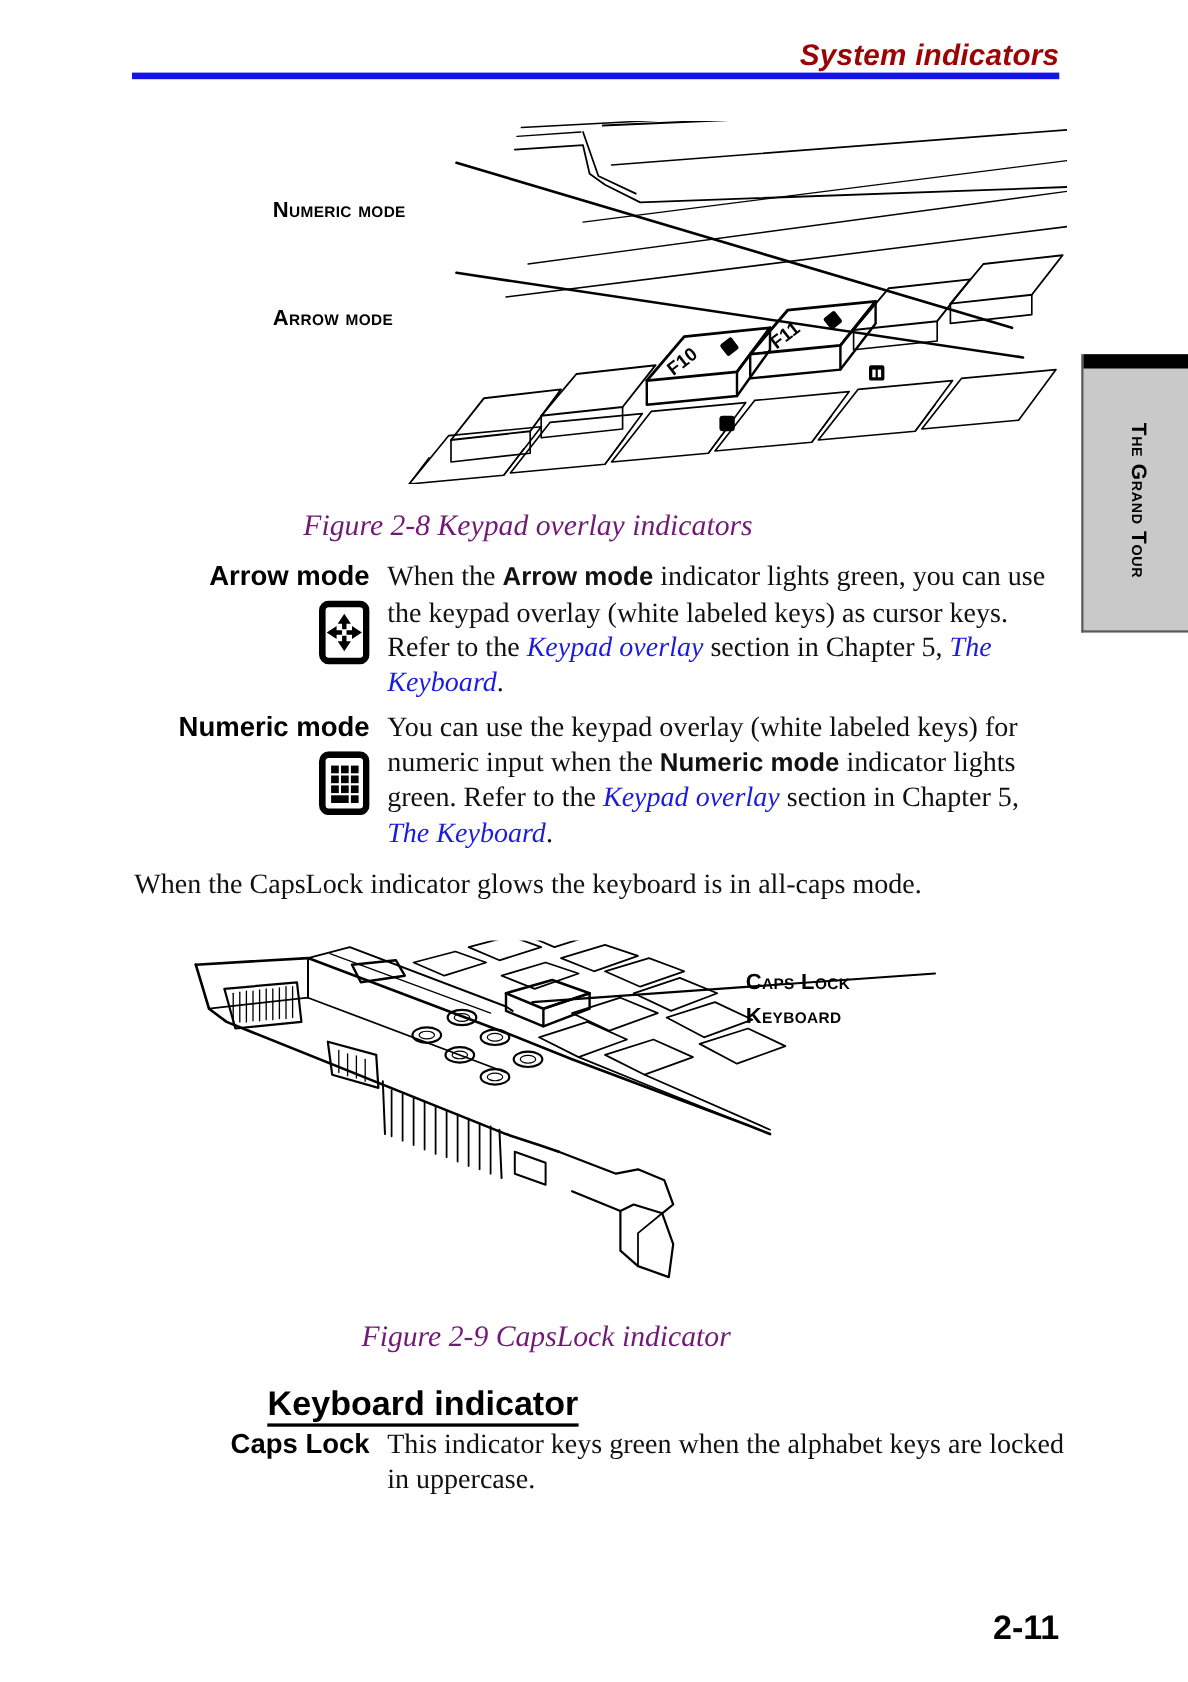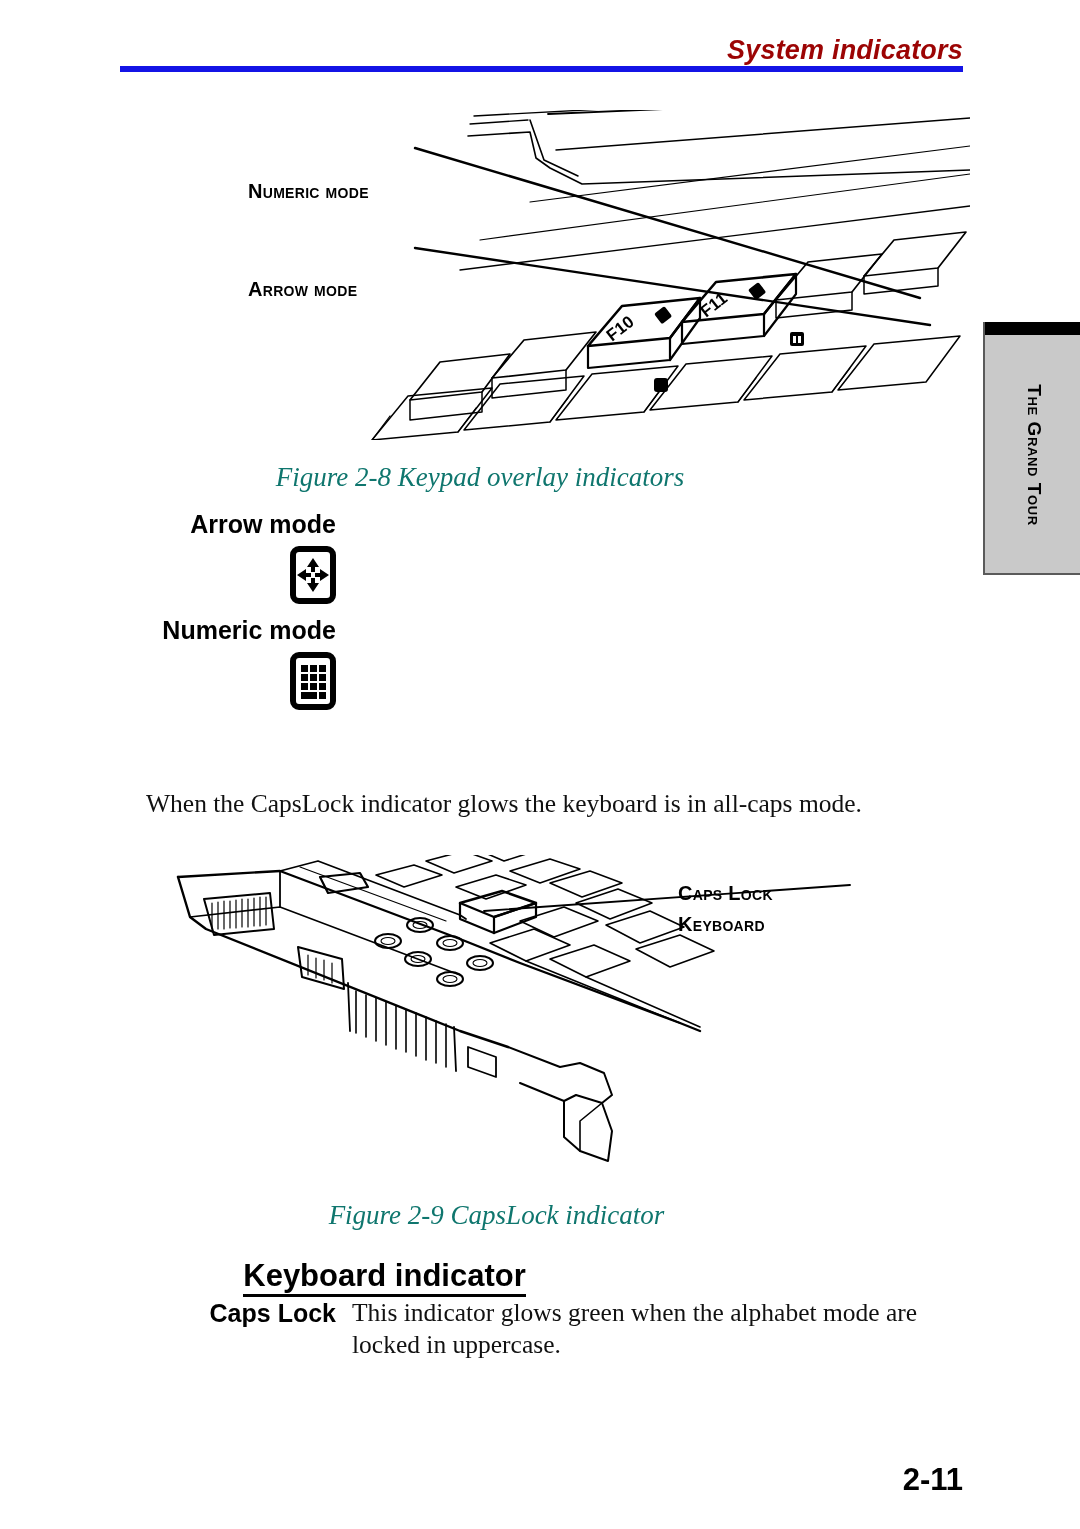--- a/index.html
+++ b/index.html
@@ -94,21 +94,21 @@
   #figure-keypad svg { display: block; }
 
   .fig-caption {
     position: absolute;
     width: 1080px;
     left: 0;
     text-align: center;
     font-family: "Liberation Serif", "DejaVu Serif", serif;
     font-style: italic;
     font-size: 27px;
-    color: #0f766e;
+    color: #701a75;
   }
   #caption-fig-2-8 { top: 462px; padding-right: 120px; box-sizing: border-box; }
   #caption-fig-2-9 { top: 1200px; padding-right: 87px; box-sizing: border-box; }
 
   
   .deflist {
     position: absolute;
     left: 120px;
     width: 850px;
   }
@@ -159,21 +159,20 @@
   
   #capslock-paragraph {
     position: absolute;
     left: 122px;
     top: 788px;
     width: 850px;
     font-family: "Liberation Serif", "DejaVu Serif", serif;
     font-size: 25.5px;
     line-height: 31.5px;
     color: #111;
-    margin-left: 24px;
   }
 
   
   #figure-capslock {
     position: absolute;
     left: 160px;
     top: 855px;
     width: 700px;
     height: 340px;
   }
@@ -333,20 +332,26 @@
         <svg width="46" height="58" viewBox="0 0 46 58">
           <rect x="3" y="3" width="40" height="52" rx="6" ry="6" fill="#fff" stroke="#000" stroke-width="6"></rect>
           <g fill="#000">
             <path d="M23 12 L29 21 L25 21 L25 26 L21 26 L21 21 L17 21 Z"></path>
             <path d="M23 46 L17 37 L21 37 L21 32 L25 32 L25 37 L29 37 Z"></path>
             <path d="M7 29 L16 23 L16 27 L21 27 L21 31 L16 31 L16 35 Z"></path>
             <path d="M39 29 L30 35 L30 31 L25 31 L25 27 L30 27 L30 23 Z"></path>
           </g>
         </svg>
       </div>
+    </div>
+    <div class="def-desc">
+      When the <b>Arrow mode</b> indicator lights green, you can
+      use the keypad overlay (white labeled keys) as cursor
+      keys. Refer to the <span class="xref">Keypad overlay</span> section in Chapter 5,
+      <span class="xref">The Keyboard</span>.
     </div>
   </div>
 
   <div class="def-row" style="margin-top:10px;">
     <div class="def-term-col">
       <div class="def-term">Numeric mode</div>
       <div class="def-icon-wrap">
         <svg width="46" height="58" viewBox="0 0 46 58">
           <rect x="3" y="3" width="40" height="52" rx="6" ry="6" fill="#fff" stroke="#000" stroke-width="6"></rect>
           <g fill="#000">
@@ -358,20 +363,26 @@
             <rect x="29" y="22" width="7" height="7"></rect>
             <rect x="11" y="31" width="7" height="7"></rect>
             <rect x="20" y="31" width="7" height="7"></rect>
             <rect x="29" y="31" width="7" height="7"></rect>
             <rect x="11" y="40" width="16" height="7"></rect>
             <rect x="29" y="40" width="7" height="7"></rect>
           </g>
         </svg>
       </div>
     </div>
+    <div class="def-desc">
+      You can use the keypad overlay (white labeled keys) for
+      numeric input when the <b>Numeric mode</b> indicator
+      lights green. Refer to the <span class="xref">Keypad overlay</span> section in
+      Chapter 5, <span class="xref">The Keyboard</span>.
+    </div>
   </div>
 </div>
 
 <div id="capslock-paragraph">When the CapsLock indicator glows the keyboard is in all-caps mode.</div>
 
 <div id="figure-capslock">
   <svg width="700" height="340" viewBox="0 0 700 340">
     <g fill="none" stroke="#000" stroke-width="2.2" stroke-linejoin="round" stroke-linecap="round">
 
       <path d="M18 22 L120 16 L300 84 L360 108 L520 168 L540 176" stroke-width="2.4"></path>
@@ -478,17 +489,17 @@
 
 <div id="section-heading">
   <span>Keyboard indicator</span>
 </div>
 
 <div class="deflist" id="deflist-capslock">
   <div class="def-row">
     <div class="def-term-col">
       <div class="def-term">Caps Lock</div>
     </div>
-    <div class="def-desc">This indicator glows green when the alphabet mode are locked in uppercase.</div>
+    <div class="def-desc">This indicator keys green when the alphabet keys are locked in uppercase.</div>
   </div>
 </div>
 
 <div id="page-number">2-11</div>
 
 </body></html>

